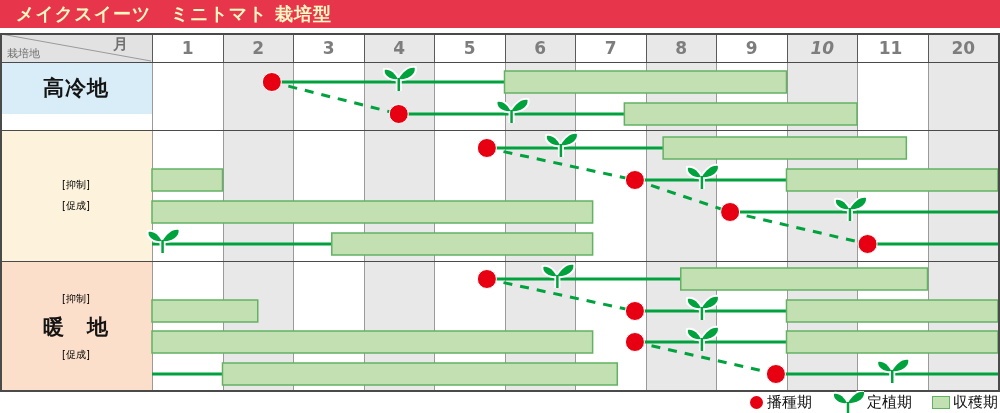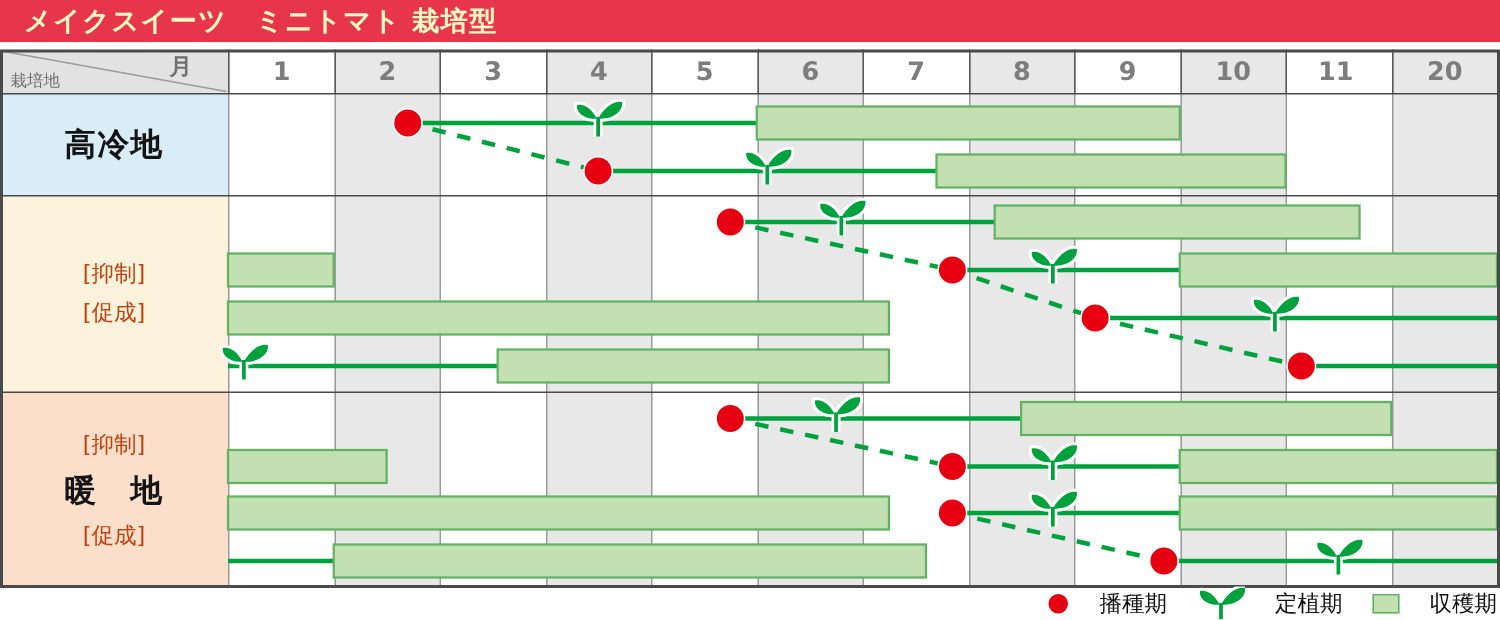--- a/index.html
+++ b/index.html
@@ -12,26 +12,26 @@
   .month-cell{position:absolute;top:33px;height:29px;z-index:3;border-left:1px solid #5a5a5a;box-sizing:border-box;
               display:flex;align-items:center;justify-content:center;font-weight:bold;font-size:17px;color:#7d7d7d;}
   .corner{position:absolute;left:0;top:33px;width:152px;height:29px;background:#e2e2e2;z-index:3;}
   .corner svg{position:absolute;left:0;top:0;}
   .corner .ct{position:absolute;right:24px;top:2px;font-size:15px;font-weight:bold;color:#6f6f6f;}
   .corner .cb{position:absolute;left:7px;bottom:1px;font-size:11px;color:#6f6f6f;}
   .hline{position:absolute;left:0;width:1000px;height:1px;background:#4a4a4a;z-index:3;}
   .region{position:absolute;left:0;width:152px;z-index:3;display:flex;flex-direction:column;
           align-items:center;justify-content:center;row-gap:7px;box-sizing:border-box;}
   .region .main{font-size:21px;font-weight:bold;color:#141414;letter-spacing:1px;}
-  .region .sub{font-size:15px;color:#c2410c;}
+  .region .sub{font-size:10px;color:#000000;}
   .frame{position:absolute;left:0;top:33px;width:1000px;height:359px;border:2px solid #4a4a4a;
          box-sizing:border-box;z-index:5;pointer-events:none;}
   #marks{position:absolute;left:0;top:0;z-index:4;pointer-events:none;}
   .legend{position:absolute;right:2px;top:392px;height:21px;display:flex;align-items:center;z-index:6;}
-  .legend .item{display:flex;align-items:center;gap:20px;margin-left:20px;}
+  .legend .item{display:flex;align-items:center;gap:3px;margin-left:20px;}
   .legend .label{font-size:15px;color:#111;}
   .legend .swatch{width:18px;height:13px;background:#c3e0b2;border:1.5px solid #63b163;box-sizing:border-box;}
 </style>
 </head>
 <body>
 
 <div class="stage">
 
   <div class="title-bar" style="background: rgb(231, 54, 75);">
     <span class="t">メイクスイーツ　ミニトマト 栽培型</span>
@@ -63,26 +63,26 @@
   <div id="month-row">
       <div class="month-cell" style="left: 152px; width: 70.5px;">1</div>
       <div class="month-cell" style="left: 222.5px; width: 70.5px;">2</div>
       <div class="month-cell" style="left: 293px; width: 70.5px;">3</div>
       <div class="month-cell" style="left: 363.5px; width: 70.5px;">4</div>
       <div class="month-cell" style="left: 434px; width: 70.5px;">5</div>
       <div class="month-cell" style="left: 504.5px; width: 70.5px;">6</div>
       <div class="month-cell" style="left: 575px; width: 70.5px;">7</div>
       <div class="month-cell" style="left: 645.5px; width: 70.5px;">8</div>
       <div class="month-cell" style="left: 716px; width: 70.5px;">9</div>
-      <div class="month-cell" style="left: 786.5px; width: 70.5px;">10</div>
+      <div class="month-cell" style="left: 786.5px; width: 70.5px; font-style: italic;">10</div>
       <div class="month-cell" style="left: 857px; width: 66px;">11</div>
       <div class="month-cell" style="left: 927.5px; width: 70.5px;">20</div>
     </div>
 
-  <div class="region" id="region-0" style="top: 62px; height: 68px; background: rgb(217, 237, 248);">
+  <div class="region" id="region-0" style="top: 62px; height: 52px; background: rgb(217, 237, 248);">
     <span class="main">高冷地</span>
   </div>
   <div class="region" id="region-1" style="top: 130px; height: 131px; background: rgb(253, 243, 221);">
     <span class="sub">[抑制]</span>
     <span class="sub">[促成]</span>
   </div>
   <div class="region" id="region-2" style="top: 261px; height: 131px; background: rgb(251, 223, 202);">
     <span class="sub">[抑制]</span>
     <span class="main">暖　地</span>
     <span class="sub">[促成]</span>

